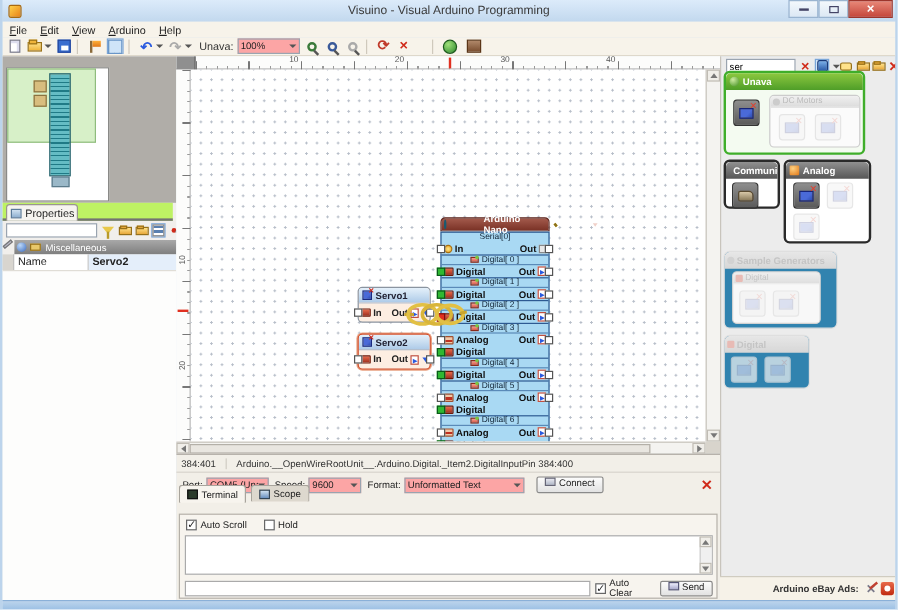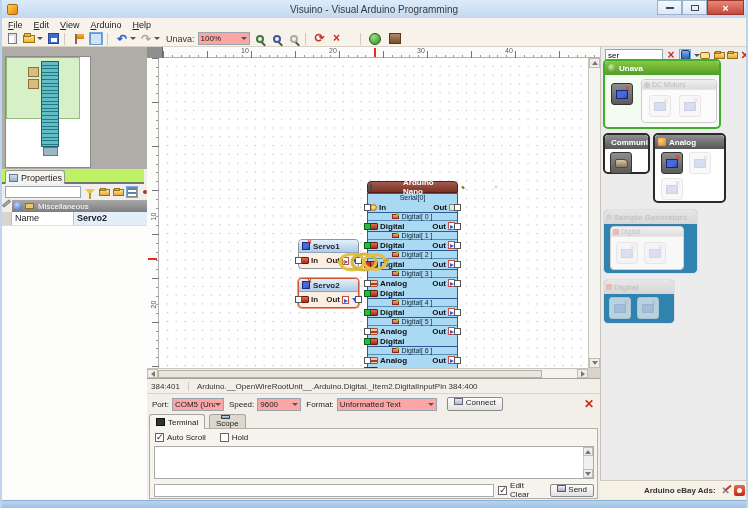--- a/index.html
+++ b/index.html
@@ -204,21 +204,21 @@
   .bottom-panel { position:absolute; left:145px; top:378px; width:453px; height:122px; background:#f2efe8; border-top:1px solid #a8a49c; }
   .statusbar { position:absolute; left:0; top:0; width:453px; height:15px; border-bottom:1px solid #d8d4cc; display:flex; align-items:center; font-size:8px; color:#333; }
   .status-coords { padding:0 8px 0 4px; border-right:1px solid #d0ccc4; }
   .status-msg { padding-left:8px; white-space:nowrap; overflow:hidden; }
   .port-row { position:absolute; left:0; top:15px; width:453px; height:20px; display:flex; align-items:center; font-size:8px; }
   .port-row label { margin:0 3px 0 5px; }
   .btn { height:14px; border:1px solid #8a8a8a; border-radius:2px; background:linear-gradient(#fcfcfc,#e2e2e2);
          display:flex; font-size:8px; padding:0 6px; }
   .ico-connect { width:9px; height:7px; background:linear-gradient(#e8e8f0,#b0b8c8); border:1px solid #667; margin-right:3px; }
   .port-x { position:absolute; right:6px; top:3px; font-size:12px; font-weight:bold; color:#d02a1a; }
-  .tabs-row { position:absolute; left:0; top:35px; width:453px; height:14px; }
+  .tabs-row { position:absolute; left:0; top:25px; width:453px; height:14px; }
   .tab { position:absolute; top:0; height:14px; display:flex; align-items:center; font-size:8px; padding:0 6px;
          border:1px solid #a8a49c; border-bottom:none; border-radius:3px 3px 0 0; background:#ddd8ce; }
   .tab.active { background:#f7f4ee; z-index:2; height:15px; }
   .ico-termtab { width:9px; height:8px; background:#2a3a2a; border:1px solid #111; margin-right:3px; }
   .ico-scope { width:9px; height:8px; background:linear-gradient(#cfe0f0,#6a90c0); border:1px solid #345; margin-right:3px; }
   .term-box { position:absolute; left:2px; top:49px; width:449px; height:71px; border:1px solid #b4b0a8; background:#f7f4ee; }
   .chk-row { position:absolute; left:5px; top:4px; display:flex; align-items:center; font-size:8px; }
   .chk { width:9px; height:9px; border:1px solid #666; background:#fff; margin-right:3px; position:relative; }
   .chk.checked::after { content:"✓"; position:absolute; left:0px; top:-2px; font-size:9px; color:#222; }
   .chk-label { margin-right:14px; }
@@ -739,21 +739,21 @@
         <div class="ico-connect"></div>
         <span>Connect</span>
       </div>
       <span class="port-x">✕</span>
     </div>
     <div class="tabs-row">
       <div class="tab active" style="left:2px;">
         <div class="ico-termtab"></div>
         <span>Terminal</span>
       </div>
-      <div class="tab" style="left:62px;flex-direction:column;">
+      <div class="tab" style="left:62px;">
         <div class="ico-scope"></div>
         <span>Scope</span>
       </div>
     </div>
     <div class="term-box">
       <div class="chk-row">
         <div class="chk checked"></div>
         <span class="chk-label">Auto Scroll</span>
         <div class="chk"></div>
         <span class="chk-label">Hold</span>
@@ -765,21 +765,21 @@
             </div>
           <div class="sbtn" style="left:-1px; bottom:0; width:10px; height:9px;">
               <div class="tri-dn"></div>
             </div>
         </div>
       </div>
       <div class="send-row">
         <input class="send-input" style="">
         <div class="send-chk">
           <div class="chk checked"></div>
-          <span>Edit Clear</span>
+          <span>Auto Clear</span>
         </div>
         <div class="btn" style="margin-left:6px; height:13px;">
           <div class="ico-send"></div>
           <span>Send</span>
         </div>
       </div>
     </div>
   </div>
 
   <div class="ads-bar">

